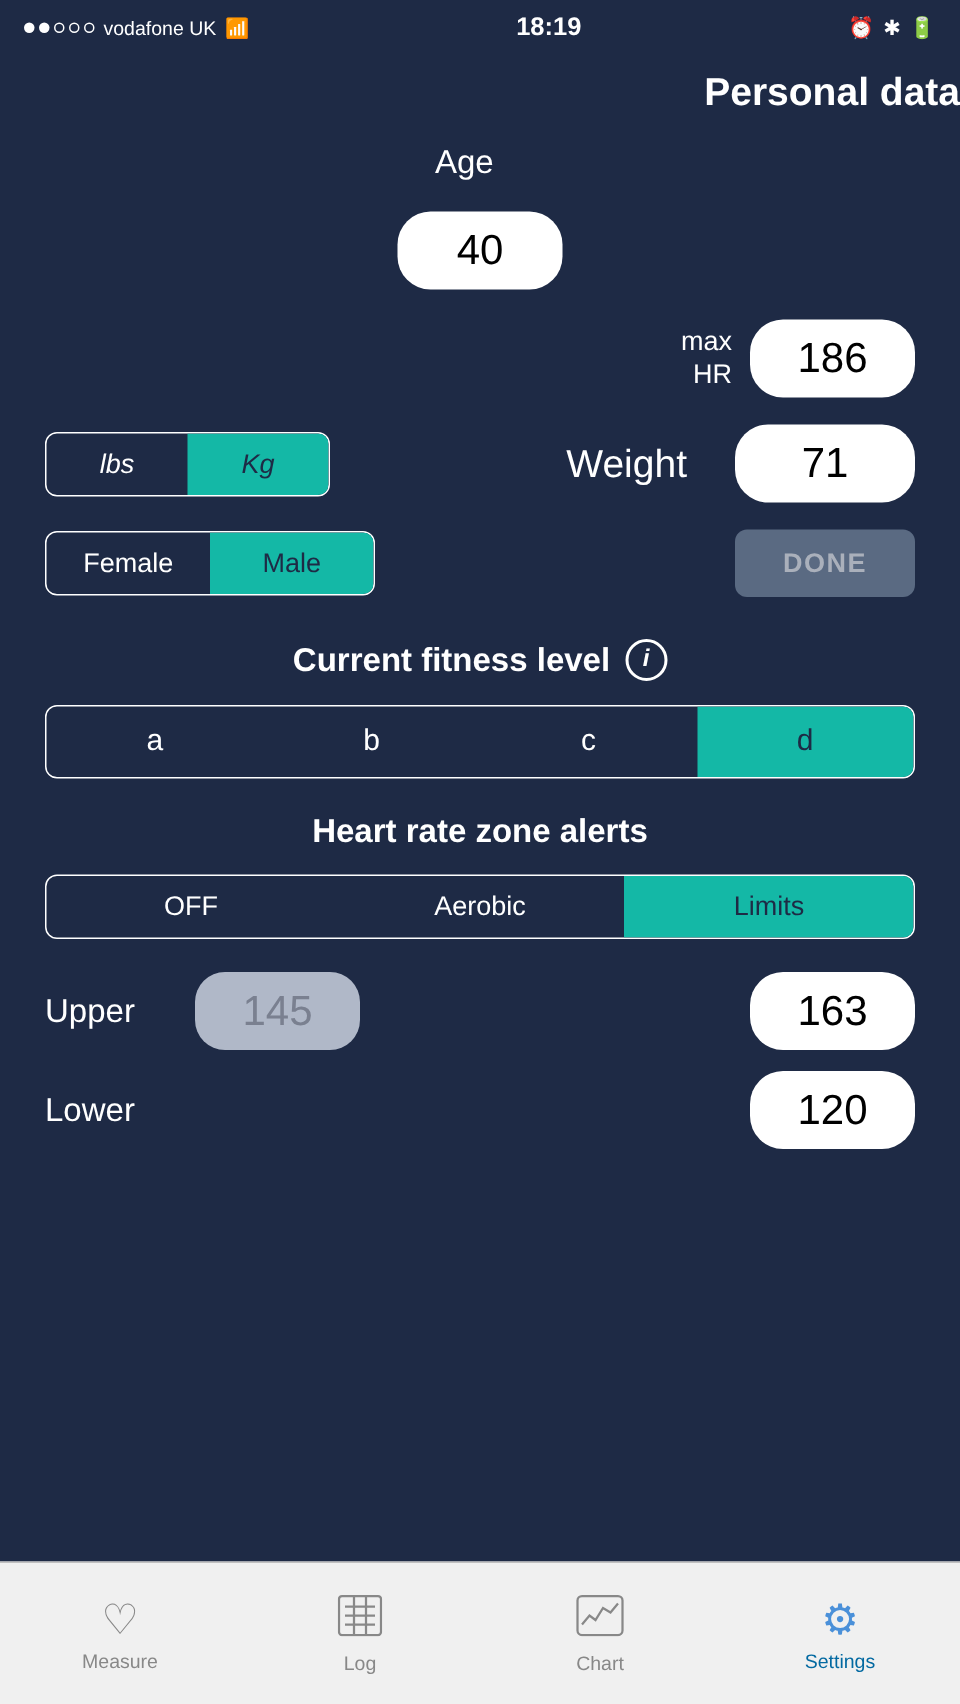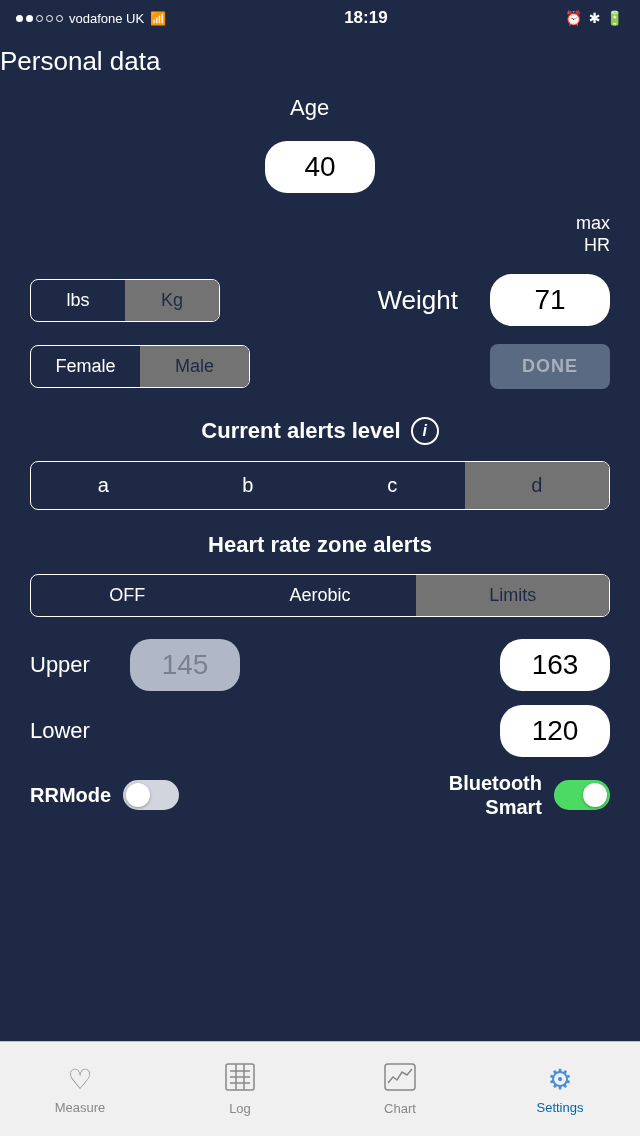--- a/index.html
+++ b/index.html
@@ -28,23 +28,23 @@
     .dot { width: 7px; height: 7px; border-radius: 50%; }
     .dot-filled { background: #fff; }
     .dot-empty { background: transparent; border: 1px solid #fff; }
     .status-carrier { font-size: 13px; }
     .wifi-icon { font-size: 13px; }
     .status-center { font-size: 17px; font-weight: 600; }
     .status-right { display: flex; align-items: center; gap: 6px; }
 
     
     .page-title {
-      text-align: left;
+      text-align: right;
       font-size: 26px;
-      font-weight: 400;
+      font-weight: 700;
       padding: 10px 0 18px;
     }
 
     
     .content {
       padding: 0 30px;
     }
 
     
     .row {
@@ -97,21 +97,21 @@
     .seg-btn {
       flex: 1;
       text-align: center;
       padding: 10px 20px;
       font-size: 18px;
       cursor: pointer;
       color: #ffffff;
       background: transparent;
     }
     .seg-btn.active {
-      background: #737373;
+      background: #14b8a6;
       color: #1e2a45;
     }
 
     
     .weight-row {
       justify-content: flex-start;
       gap: 20px;
     }
     .weight-label {
       font-size: 26px;
@@ -301,44 +301,45 @@
 
 <div class="content">
 
   <div class="row age-row">
     <span class="age-label">Age</span>
     <div class="input-box">40</div>
     <div class="maxhr-section">
       <div class="maxhr-label">
         <span>max</span><br><span>HR</span>
       </div>
+      <div class="input-box">186</div>
     </div>
   </div>
 
   <div class="row weight-row">
-    <div class="segmented" style="min-width:190px;">
+    <div class="segmented" style="min-width:190px;font-style:italic;">
       <div class="seg-btn">lbs</div>
       <div class="seg-btn active">Kg</div>
     </div>
     <span class="weight-label">Weight</span>
     <div class="input-box" style="margin-left:12px;min-width:120px;">71</div>
   </div>
 
   <div class="row gender-row">
     <div class="segmented" style="min-width:220px;">
       <div class="seg-btn">Female</div>
       <div class="seg-btn active">Male</div>
     </div>
     <div class="done-btn">DONE</div>
   </div>
 
   <div class="spacer-sm"></div>
 
   <div class="fitness-title-row">
-    <span class="section-title" style="margin-bottom:0;">Current alerts level</span>
+    <span class="section-title" style="margin-bottom:0;">Current fitness level</span>
     <div class="info-icon">i</div>
   </div>
 
   <div class="segmented seg-4" style="margin-bottom:22px;">
     <div class="seg-btn">a</div>
     <div class="seg-btn">b</div>
     <div class="seg-btn">c</div>
     <div class="seg-btn active">d</div>
   </div>
 
@@ -356,38 +357,20 @@
     <div class="ul-spacer"></div>
     <div class="input-box">163</div>
   </div>
 
   <div class="lower-row">
     <span class="ul-label">Lower</span>
     <div class="ul-spacer"></div>
     <div class="input-box">120</div>
   </div>
 
-  <div class="mode-row">
-    <div class="mode-item">
-      <span class="toggle-label">RRMode</span>
-      <div class="toggle toggle-off">
-        <div class="toggle-thumb"></div>
-      </div>
-    </div>
-    <div style="flex:1;"></div>
-    <div class="mode-item">
-      <div class="bluetooth-label">
-        <span>Bluetooth</span><br>
-        <span>Smart</span>
-      </div>
-      <div class="toggle toggle-on">
-        <div class="toggle-thumb"></div>
-      </div>
-    </div>
-  </div>
 
 </div>
 
 <div class="tab-bar">
   <div class="tab-item">
     <span class="tab-icon">♡</span>
     <span class="tab-label">Measure</span>
   </div>
   <div class="tab-item">
     <span class="tab-icon" style="font-size:22px;">

